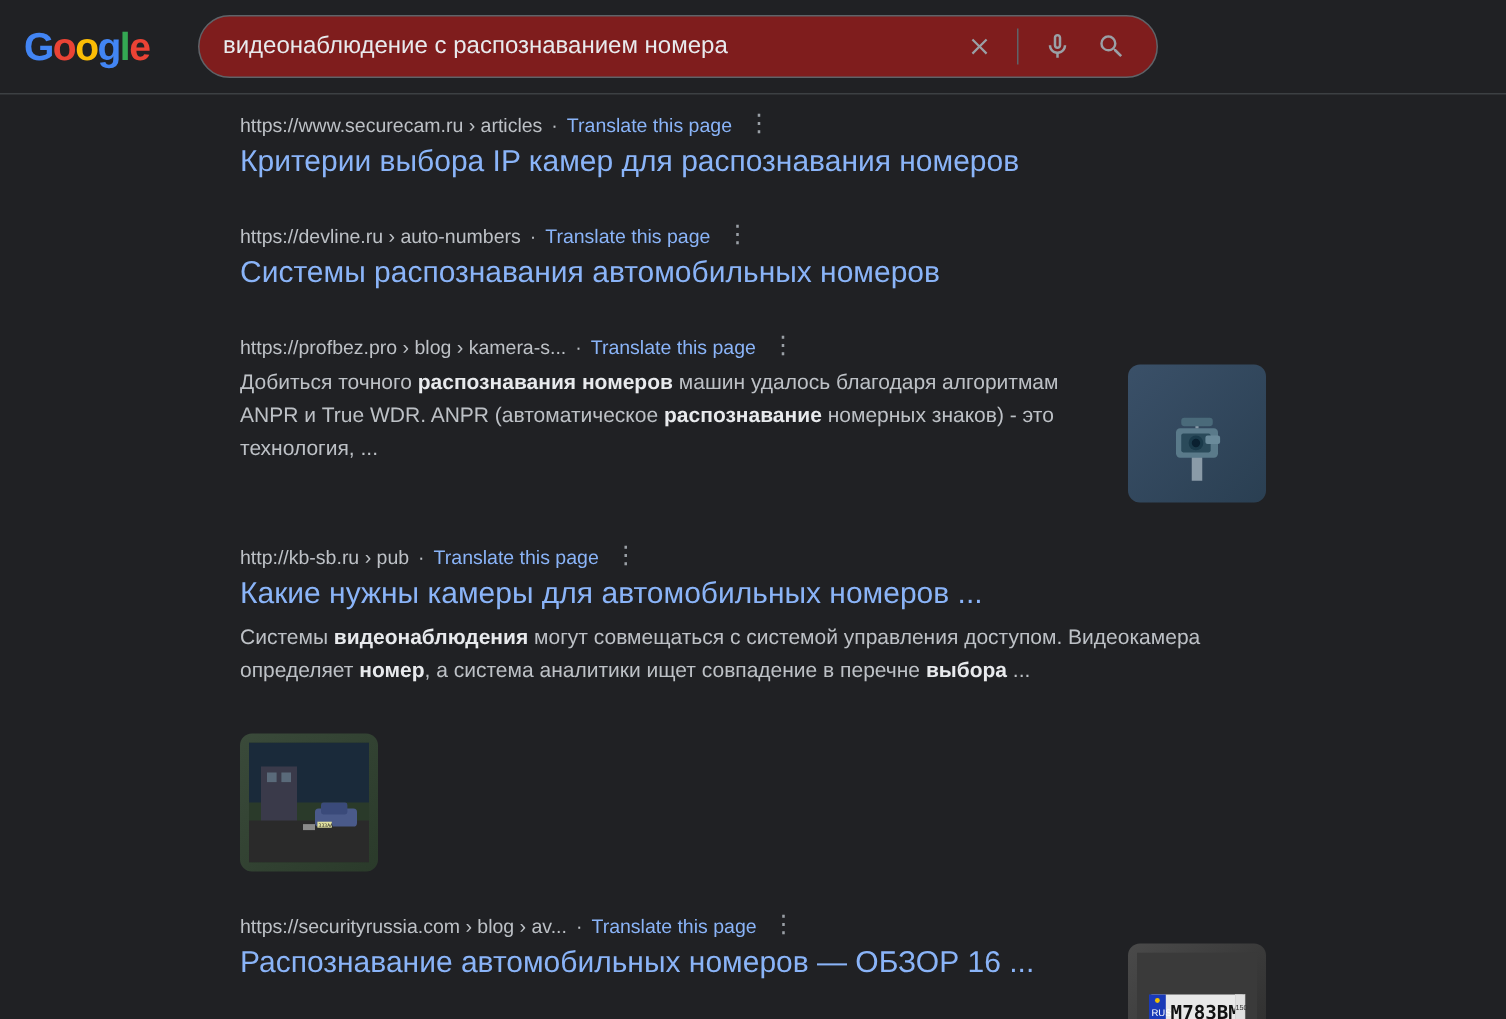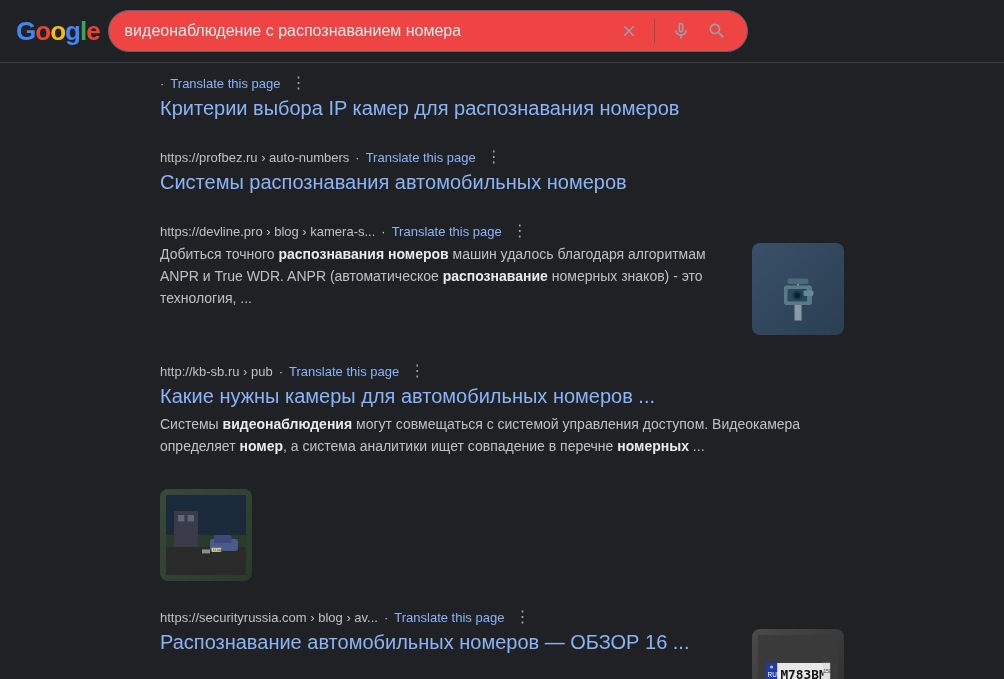--- a/index.html
+++ b/index.html
@@ -13,37 +13,37 @@
       overflow-x: hidden;
     }
 
     
     .header {
       display: flex;
       align-items: center;
       padding: 10px 16px;
       background: #202124;
       border-bottom: 1px solid #3c4043;
-      gap: 8px;
+      gap: 32px;
     }
     .google-logo {
       font-size: 26px;
       font-weight: bold;
       letter-spacing: -1px;
       user-select: none;
     }
     .google-logo .g-blue { color: #4285f4; }
     .google-logo .g-red { color: #ea4335; }
     .google-logo .g-yellow { color: #fbbc05; }
     .google-logo .g-green { color: #34a853; }
 
     .search-bar {
       display: flex;
       align-items: center;
-      background: #ef4444;
+      background: #7f1d1d;
       border: 1px solid #5f6368;
       border-radius: 24px;
       padding: 8px 16px;
       flex: 1;
       max-width: 640px;
       gap: 8px;
     }
     .search-input {
       flex: 1;
       background: transparent;
@@ -192,41 +192,42 @@
           <path d="M15.5 14h-.79l-.28-.27A6.471 6.471 0 0 0 16 9.5 6.5 6.5 0 1 0 9.5 16c1.61 0 3.09-.59 4.23-1.57l.27.28v.79l5 4.99L20.49 19l-4.99-5zm-6 0C7.01 14 5 11.99 5 9.5S7.01 5 9.5 5 14 7.01 14 9.5 11.99 14 9.5 14z"></path>
         </svg>
     </button>
   </div>
 </div>
 
 <div class="results-container">
 
   <div class="result-item">
     <div class="result-url-row">
+      <span class="result-url">https://www.securecam.ru › articles</span>
       <span class="result-url-dot">·</span>
       <a class="translate-link">Translate this page</a>
       <button class="more-btn">⋮</button>
     </div>
     <div class="result-title">Критерии выбора IP камер для распознавания номеров</div>
   </div>
 
   <div class="result-item">
     <div class="result-url-row">
-      <span class="result-url">https://profbez.ru › auto-numbers</span>
+      <span class="result-url">https://devline.ru › auto-numbers</span>
       <span class="result-url-dot">·</span>
       <a class="translate-link">Translate this page</a>
       <button class="more-btn">⋮</button>
     </div>
     <div class="result-title">Системы распознавания автомобильных номеров</div>
   </div>
 
   <div class="result-with-thumb">
     <div class="result-content">
       <div class="result-url-row">
-        <span class="result-url">https://devline.pro › blog › kamera-s...</span>
+        <span class="result-url">https://profbez.pro › blog › kamera-s...</span>
         <span class="result-url-dot">·</span>
         <a class="translate-link">Translate this page</a>
         <button class="more-btn">⋮</button>
       </div>
       <div class="result-snippet">
         Добиться точного <b>распознавания номеров</b> машин удалось благодаря алгоритмам ANPR и True WDR. ANPR (автоматическое <b>распознавание</b> номерных знаков) - это технология, ...
       </div>
     </div>
     <div class="thumb-img thumb-camera">
       <svg width="70" height="70" viewBox="0 0 100 100">
@@ -246,21 +247,21 @@
   <div class="result-with-thumb" style="margin-top:28px;flex-direction:column;">
     <div class="result-content">
       <div class="result-url-row">
         <span class="result-url">http://kb-sb.ru › pub</span>
         <span class="result-url-dot">·</span>
         <a class="translate-link">Translate this page</a>
         <button class="more-btn">⋮</button>
       </div>
       <div class="result-title">Какие нужны камеры для автомобильных номеров ...</div>
       <div class="result-snippet">
-        Системы <b>видеонаблюдения</b> могут совмещаться с системой управления доступом. Видеокамера определяет <b>номер</b>, а система аналитики ищет совпадение в перечне <b>номерных</b> ...
+        Системы <b>видеонаблюдения</b> могут совмещаться с системой управления доступом. Видеокамера определяет <b>номер</b>, а система аналитики ищет совпадение в перечне <b>выбора</b> ...
       </div>
     </div>
     <div class="thumb-img thumb-street">
       <svg width="80" height="80" viewBox="0 0 100 100">
 
         <rect x="0" y="0" width="100" height="100" fill="#2a3a2a"></rect>
 
         <rect x="0" y="0" width="100" height="50" fill="#1a2a3a"></rect>
 
         <rect x="10" y="20" width="30" height="50" fill="#3a3a4a"></rect>

